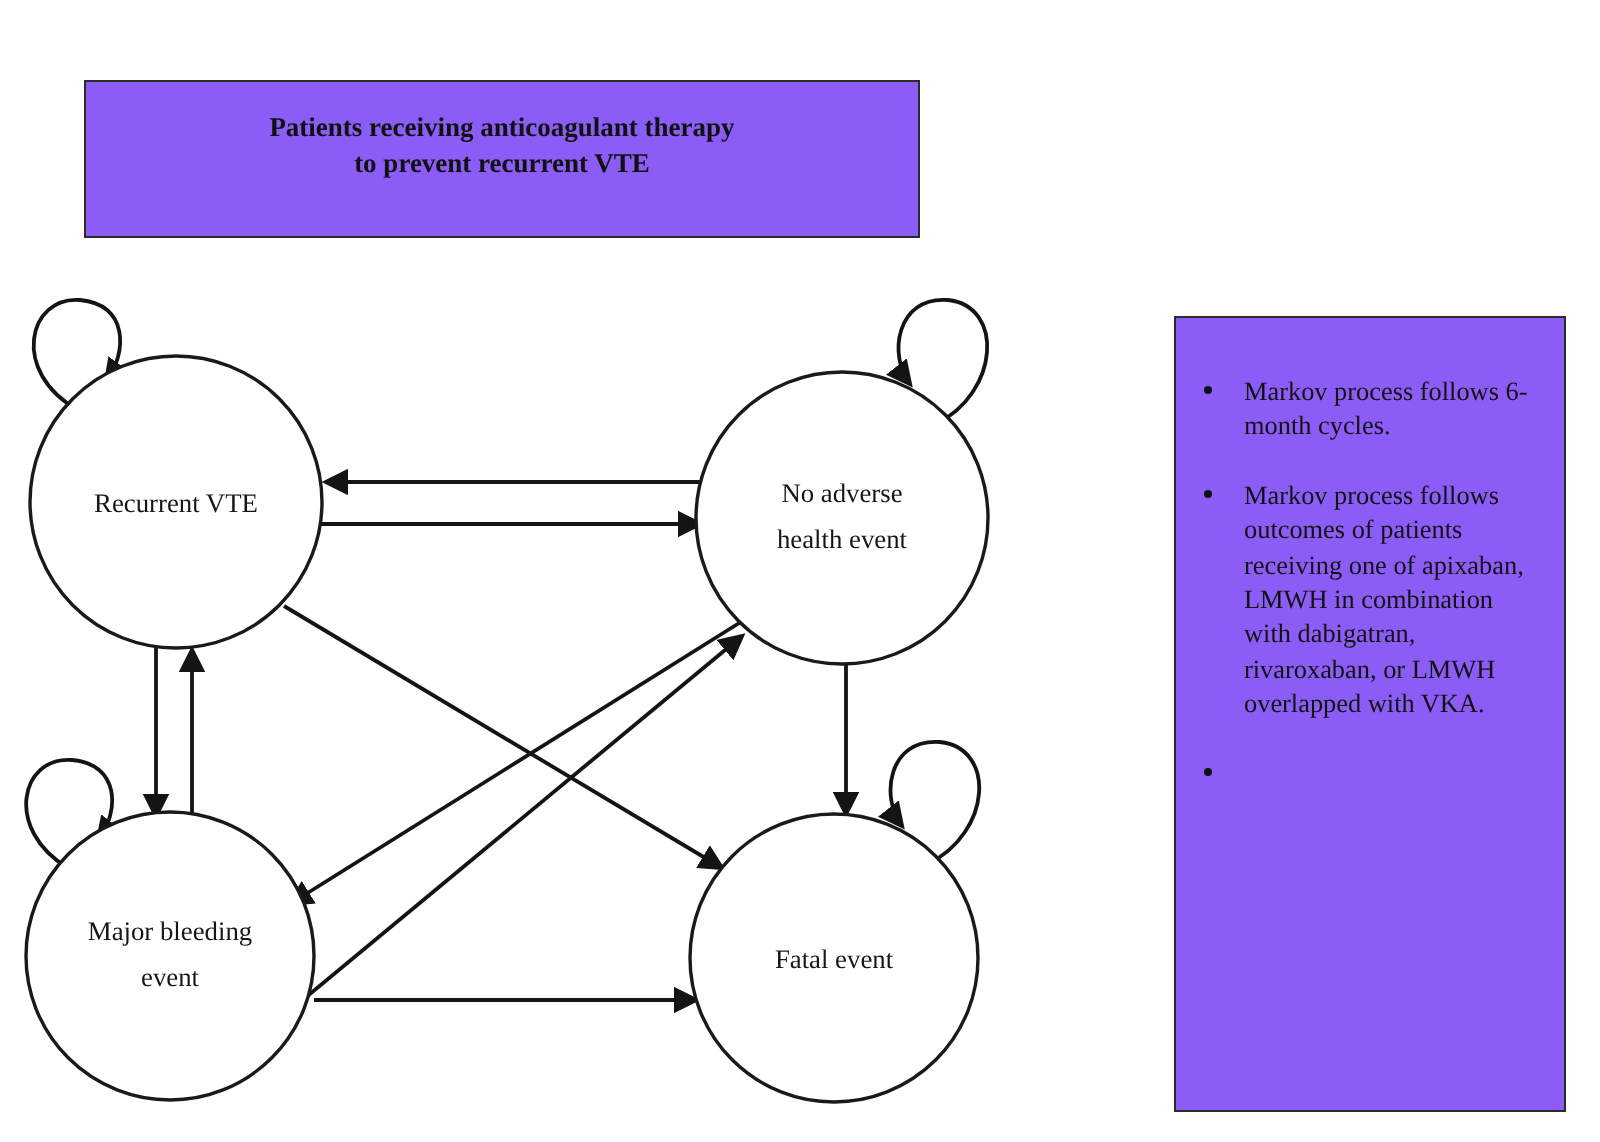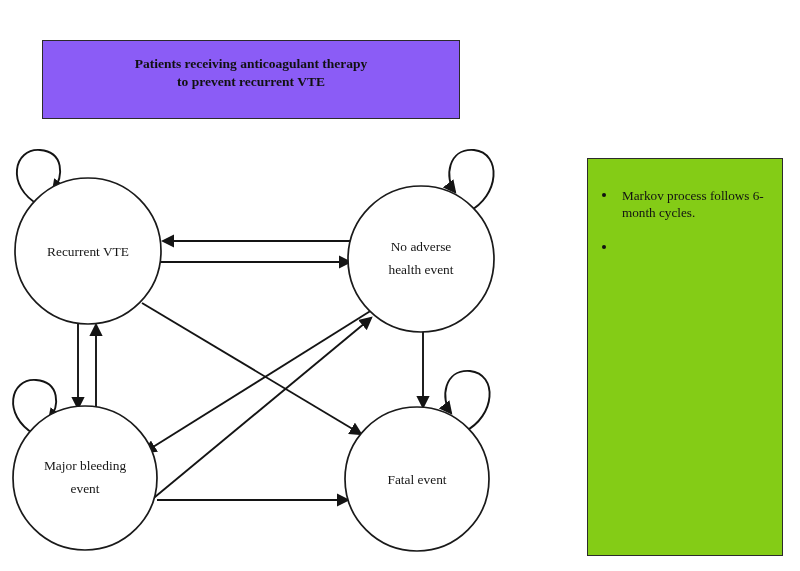--- a/index.html
+++ b/index.html
@@ -43,21 +43,21 @@
 
   
   #legend-box {
     position: absolute;
     left: 587px;
     top: 158px;
     width: 196px;
     height: 398px;
     border: 1.6px solid #2b2b2b;
     box-sizing: border-box;
-    background: #84cc16;
+    background: #8b5cf6;
   }
   #legend-list {
     list-style: none;
     margin: 0;
     padding: 28px 12px 0 8px;
   }
   #legend-list li {
     position: relative;
     padding-left: 26px;
     margin-bottom: 17px;
@@ -188,17 +188,21 @@
   </svg>
 
   <div id="legend-box">
     <ul id="legend-list">
       <li>
         <span class="bullet"></span>
         <span>Markov process follows 6-month cycles.</span>
       </li>
       <li>
         <span class="bullet"></span>
+        <span>Markov process follows outcomes of patients receiving one of apixaban, LMWH in combination with dabigatran, rivaroxaban, or LMWH overlapped with VKA.</span>
+      </li>
+      <li>
+        <span class="bullet"></span>
       </li>
     </ul>
   </div>
 
 </div>
 
 </body></html>

